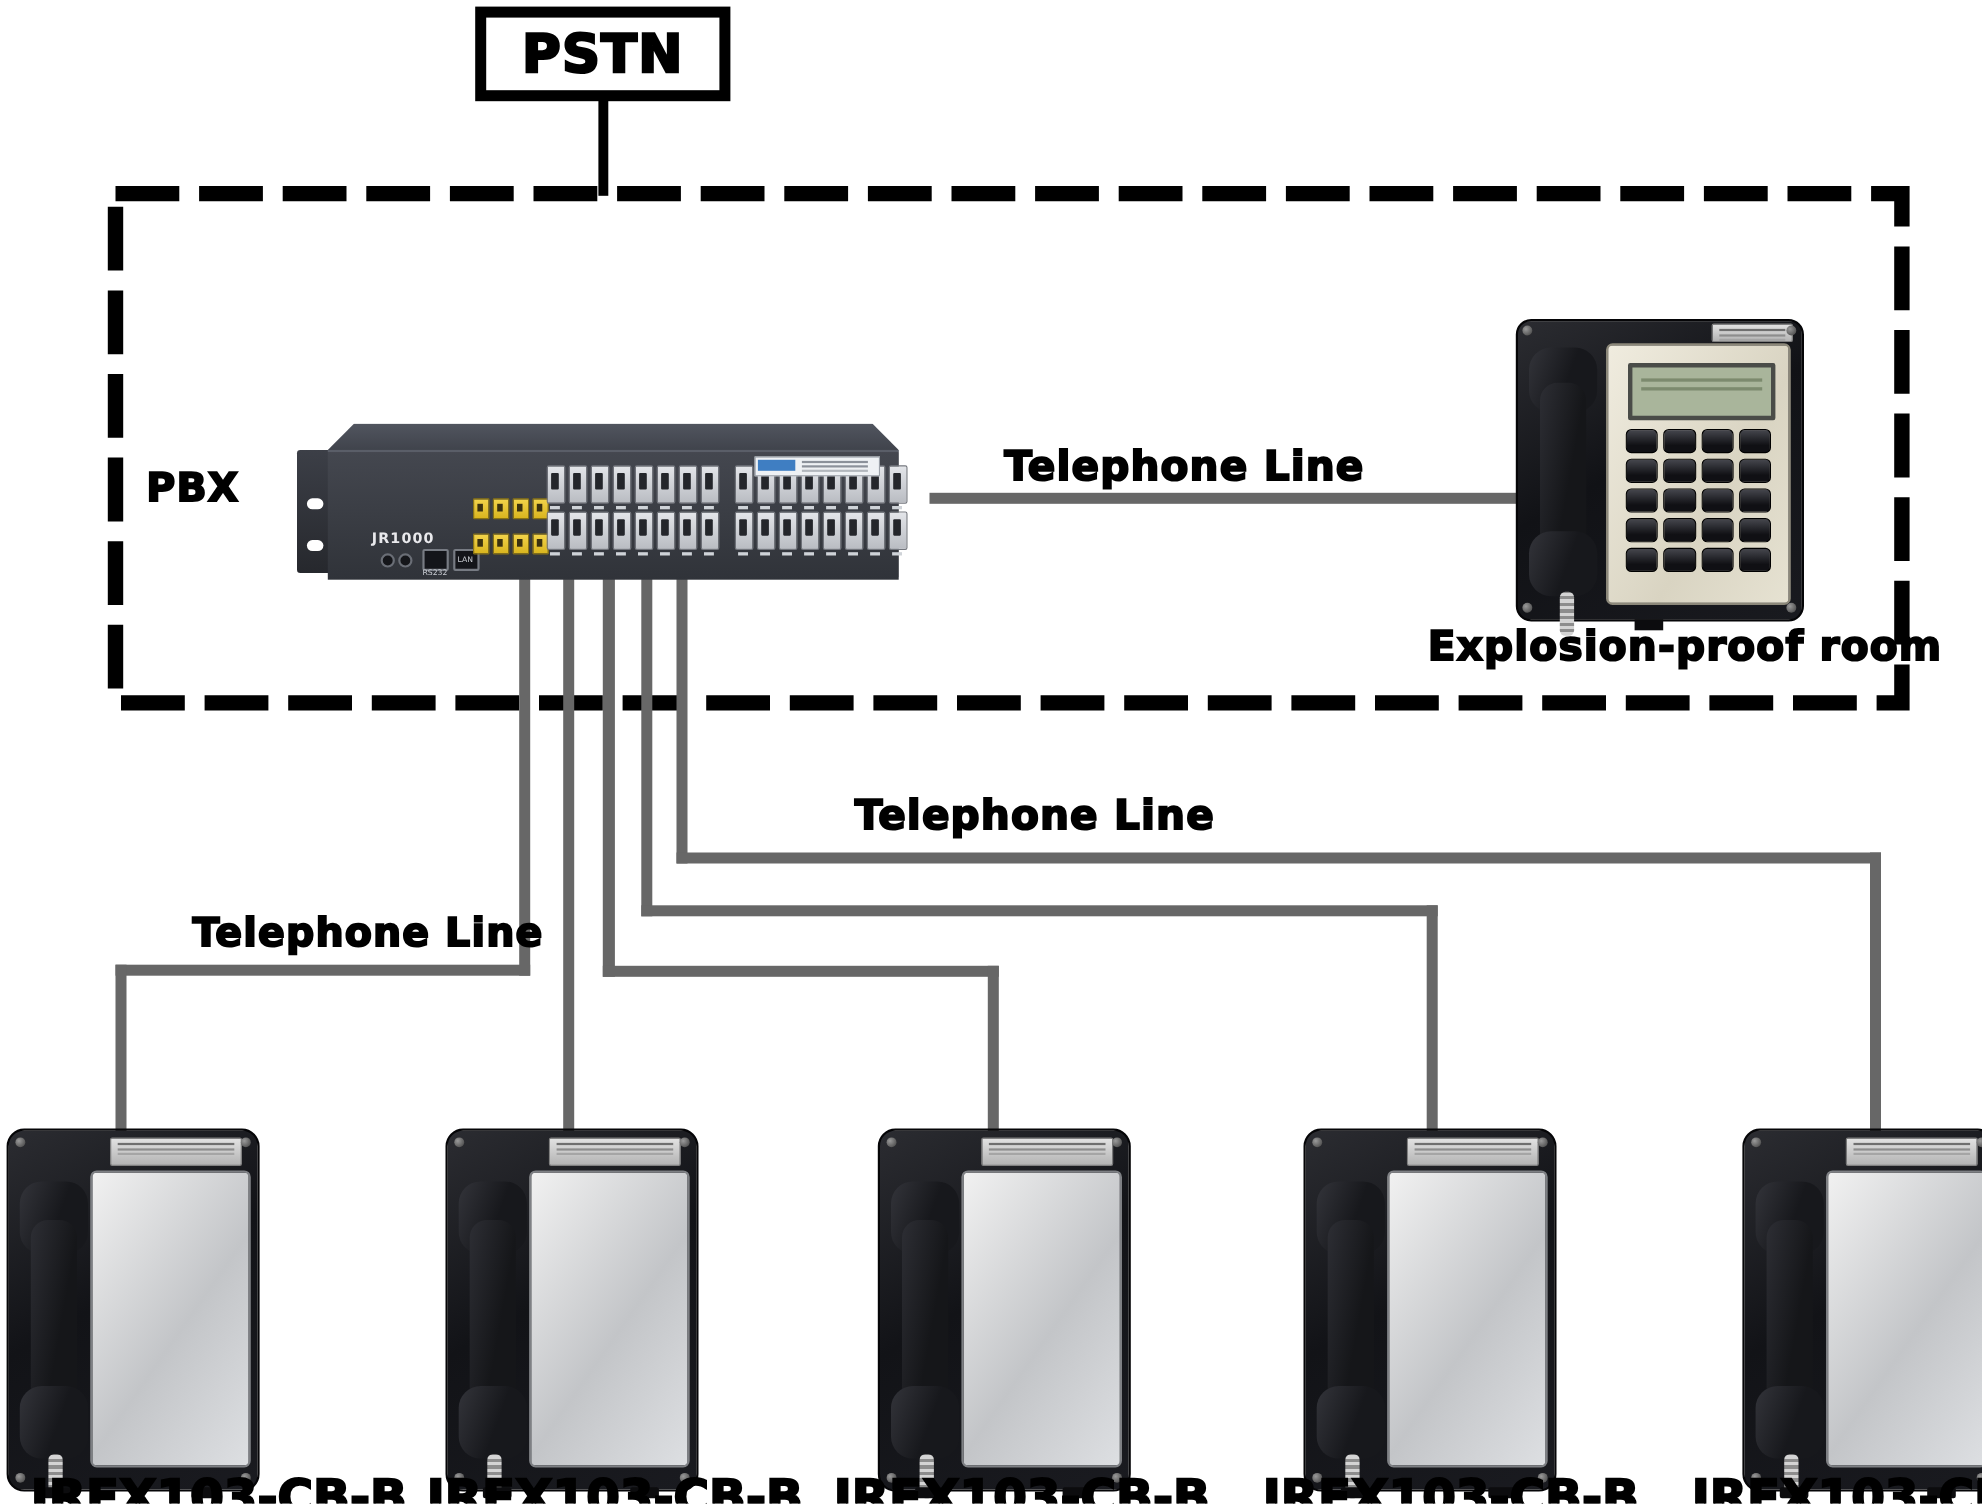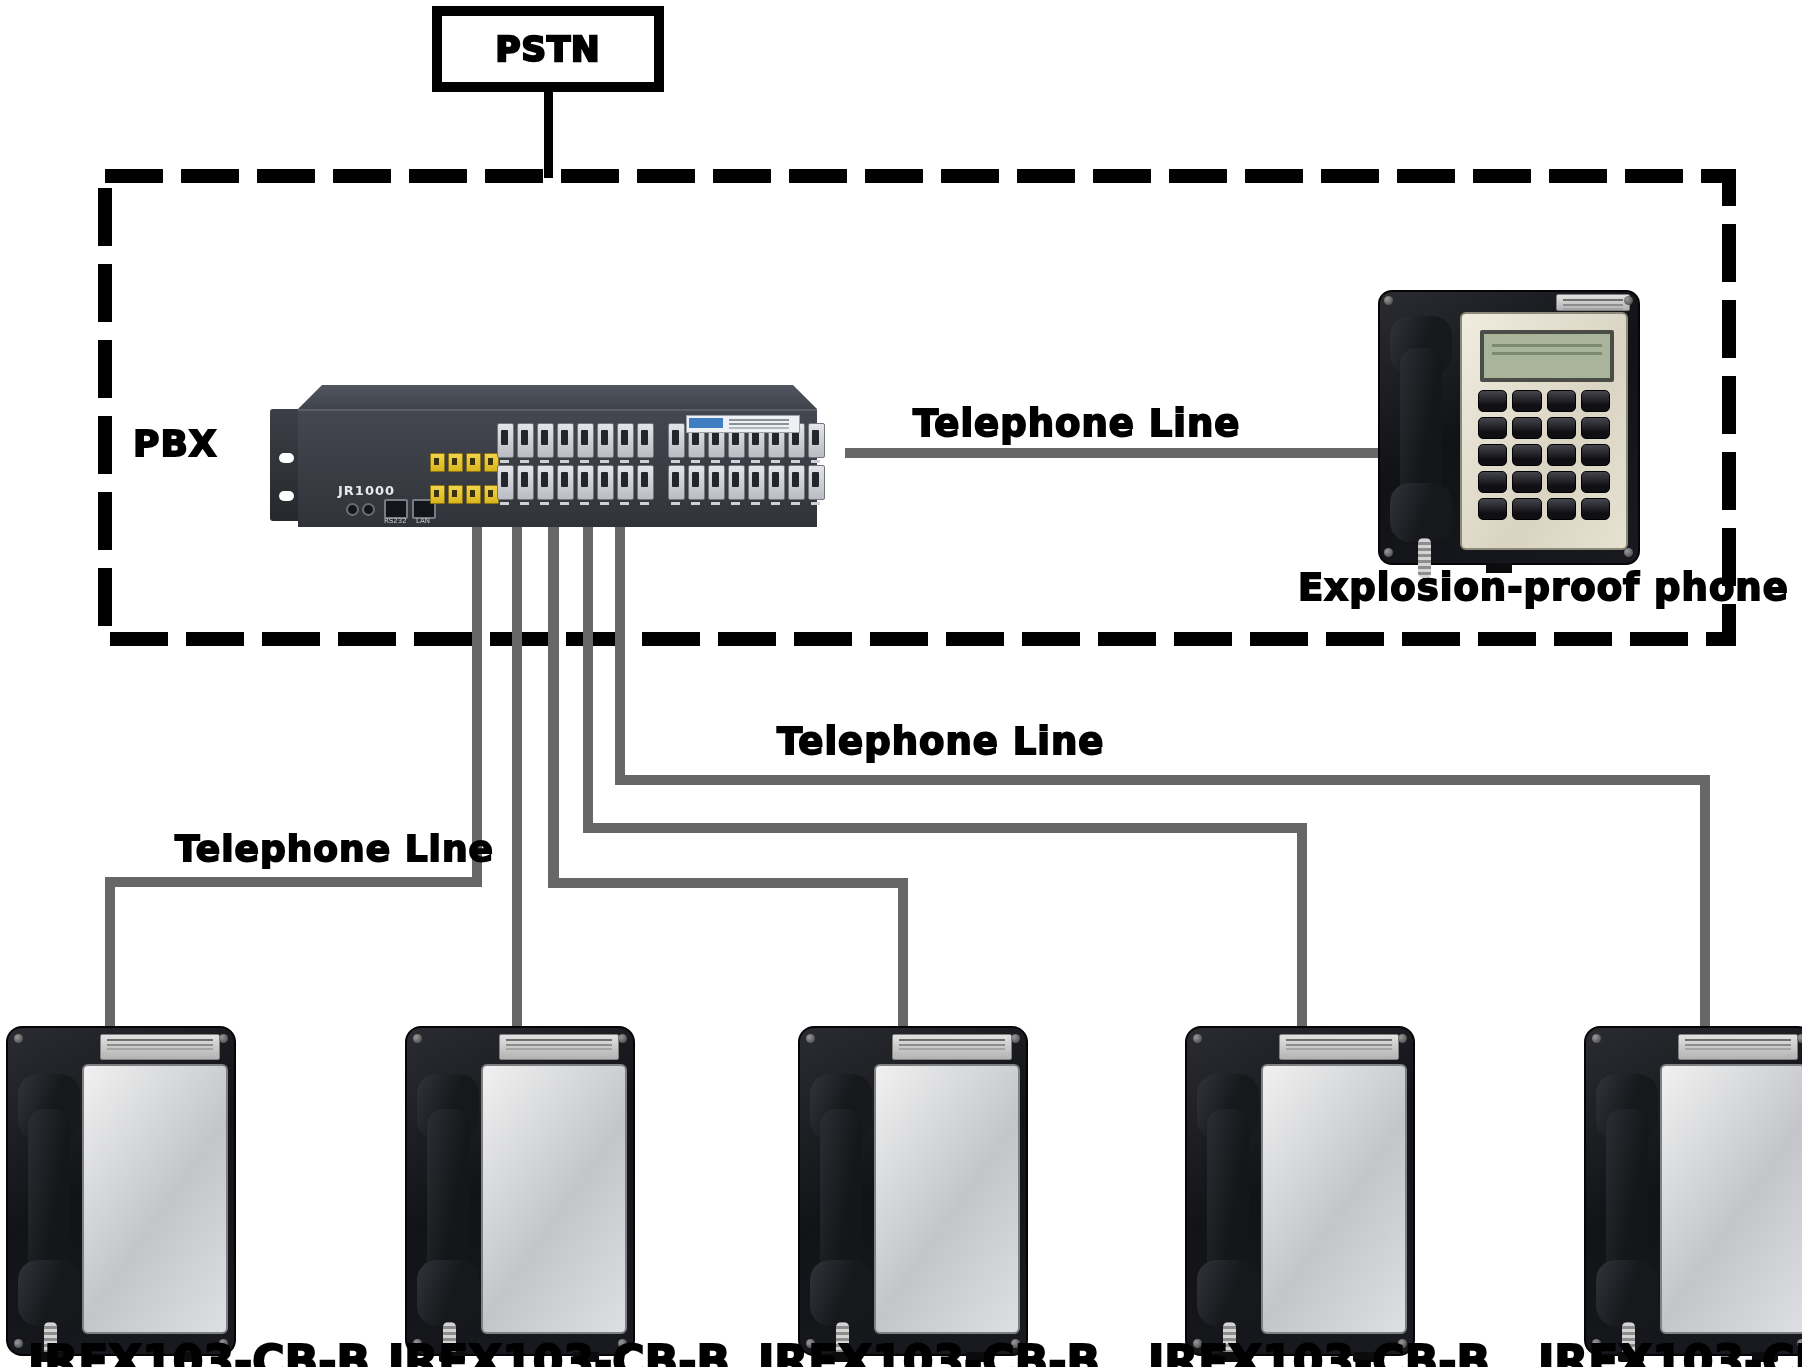--- a/index.html
+++ b/index.html
@@ -2,21 +2,21 @@
 <html><head>
 <meta charset="utf-8">
 <style>
   html,body{margin:0;padding:0;background:#fff;}
   .stage{position:relative;width:1802px;height:1367px;background:#fff;overflow:hidden;
          font-family:"DejaVu Sans","Liberation Sans",sans-serif;}
 
   
   .lbl{position:absolute;font-weight:900;color:#000;white-space:nowrap;
        -webkit-text-stroke:1.8px #000;letter-spacing:1px;}
-  .lbl-pstn{font-size:34px;-webkit-text-stroke:2.4px #000;}
+  .lbl-pstn{font-size:48px;-webkit-text-stroke:2.4px #000;}
   .lbl-server{left:1455px;top:180px;font-size:37px;}
   .lbl-pbx{left:133px;top:423px;font-size:36px;}
   .lbl-tel-right{left:913px;top:402px;font-size:37px;}
   .lbl-tel-mid{left:777px;top:720px;font-size:37px;}
   .lbl-tel-left{left:175px;top:828px;font-size:36px;}
   .lbl-explosion{left:1298px;top:566px;font-size:37px;}
   .phone-label{position:absolute;top:1336px;font-size:44px;font-weight:900;
                -webkit-text-stroke:2px #000;white-space:nowrap;}
 
   
@@ -117,40 +117,40 @@
   <div class="wire" style="left:583px;top:823px;width:724px;height:10px;"></div>
   <div class="wire" style="left:1297px;top:823px;width:10px;height:217px;"></div>
   <div class="wire" style="left:615px;top:505px;width:10px;height:280px;"></div>
   <div class="wire" style="left:615px;top:775px;width:1095px;height:10px;"></div>
   <div class="wire" style="left:1700px;top:775px;width:10px;height:265px;"></div>
 
   <span class="lbl lbl-pbx">PBX</span>
   <span class="lbl lbl-tel-right">Telephone Line</span>
   <span class="lbl lbl-tel-mid">Telephone Line</span>
   <span class="lbl lbl-tel-left">Telephone Line</span>
-  <span class="lbl lbl-explosion">Explosion-proof phone</span>
+  <span class="lbl lbl-explosion">Explosion-proof room</span>
 
   <div class="pbx">
     <div class="bracket l">
       <span class="oval" style="top:44px;"></span>
       <span class="oval" style="top:82px;"></span>
     </div>
     <div class="bracket r">
       <span class="oval" style="top:44px;"></span>
       <span class="oval" style="top:82px;"></span>
     </div>
     <div class="body"></div>
     <div class="face">
       <span class="jr-model">JR1000</span>
       <span class="roundport" style="left:48px;top:92px;"></span>
       <span class="roundport" style="left:64px;top:92px;"></span>
       <span class="rj45" style="left:86px;top:88px;"></span>
       <span class="rj45" style="left:114px;top:88px;"></span>
       <span class="tinytag" style="left:86px;top:106px;">RS232</span>
-      <span class="tinytag" style="left:118px;top:106px;">LAN</span>
+      <span class="tinytag" style="left:118px;top:94px;">LAN</span>
       <span class="led" style="left:152px;top:48px;"></span>
       <span class="led" style="left:152px;top:78px;"></span>
       <div class="yrow" style="left:132px;top:42px;">
           <div class="yb"></div>
           <div class="yb"></div>
           <div class="yb"></div>
           <div class="yb"></div>
         </div>
       <div class="yrow" style="left:132px;top:74px;">
           <div class="yb"></div>

